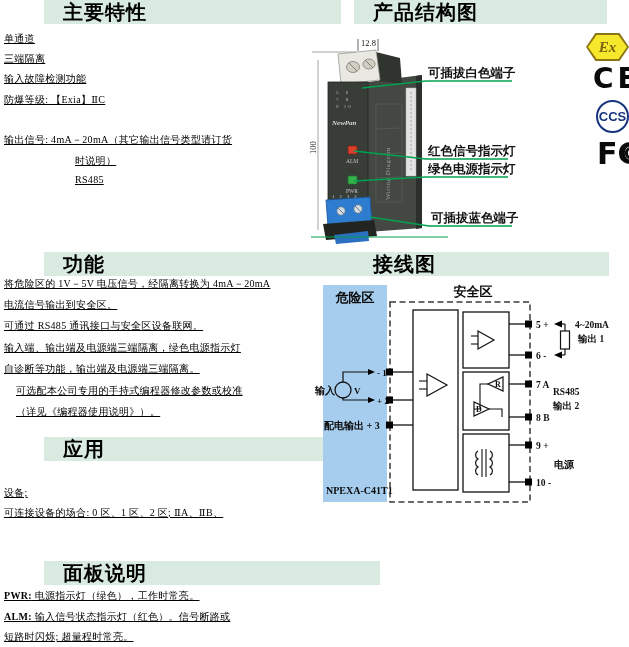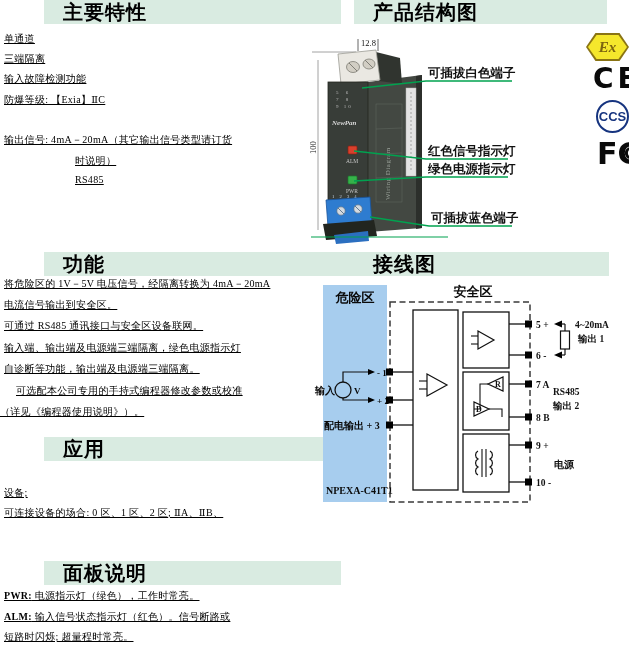--- a/index.html
+++ b/index.html
@@ -43,27 +43,27 @@
   <div class="line" style="left:75px;top:154px;">时说明）</div>
   <div class="line" style="left:75px;top:174px;">RS485</div>
 
   <div class="hdr" style="left:0;top:252px;width:354px;">功能</div>
   <div class="line" style="left:4px;top:277px;">将危险区的 1V－5V 电压信号，经隔离转换为 4mA－20mA</div>
   <div class="line" style="left:4px;top:298px;">电流信号输出到安全区。</div>
   <div class="line" style="left:4px;top:319px;">可通过 RS485 通讯接口与安全区设备联网。</div>
   <div class="line" style="left:4px;top:341px;">输入端、输出端及电源端三端隔离，绿色电源指示灯</div>
   <div class="line" style="left:4px;top:362px;">自诊断等功能，输出端及电源端三端隔离。</div>
   <div class="line" style="left:4px;top:384px;margin-left:12px;">可选配本公司专用的手持式编程器修改参数或校准</div>
-  <div class="line" style="left:0;top:405px;">（详见《编程器使用说明》）。</div>
+  <div class="line" style="left:16px;top:405px;">（详见《编程器使用说明》）。</div>
 
   <div class="hdr" style="left:0;top:437px;width:297px;">应用</div>
   <div class="line" style="left:4px;top:486px;">设备;</div>
   <div class="line" style="left:4px;top:506px;">可连接设备的场合: 0 区、1 区、2 区; ⅡA、ⅡB、</div>
 
-  <div class="hdr" style="left:0;top:561px;width:297px;">面板说明</div>
+  <div class="hdr" style="left:0;top:561px;width:336px;">面板说明</div>
   <div class="line" style="left:4px;top:589px;"><span class="b">PWR:</span><span> 电源指示灯（绿色），工作时常亮。</span></div>
   <div class="line" style="left:4px;top:610px;"><span class="b">ALM:</span><span> 输入信号状态指示灯（红色）。信号断路或</span></div>
   <div class="line" style="left:4px;top:630px;">短路时闪烁; 超量程时常亮。</div>
 
   <div class="hdr" style="left:310px;top:4;width:253px;">产品结构图</div>
   <div class="hdr" style="left:310px;top:252px;width:255px;">接线图</div>
 
   <svg style="position:absolute;left:310px;top:32px;" width="319" height="219" viewBox="0 0 319 219">
 
     <line x1="2" y1="20" x2="46" y2="20" stroke="#8a8a8a" stroke-width="0.8"></line>

